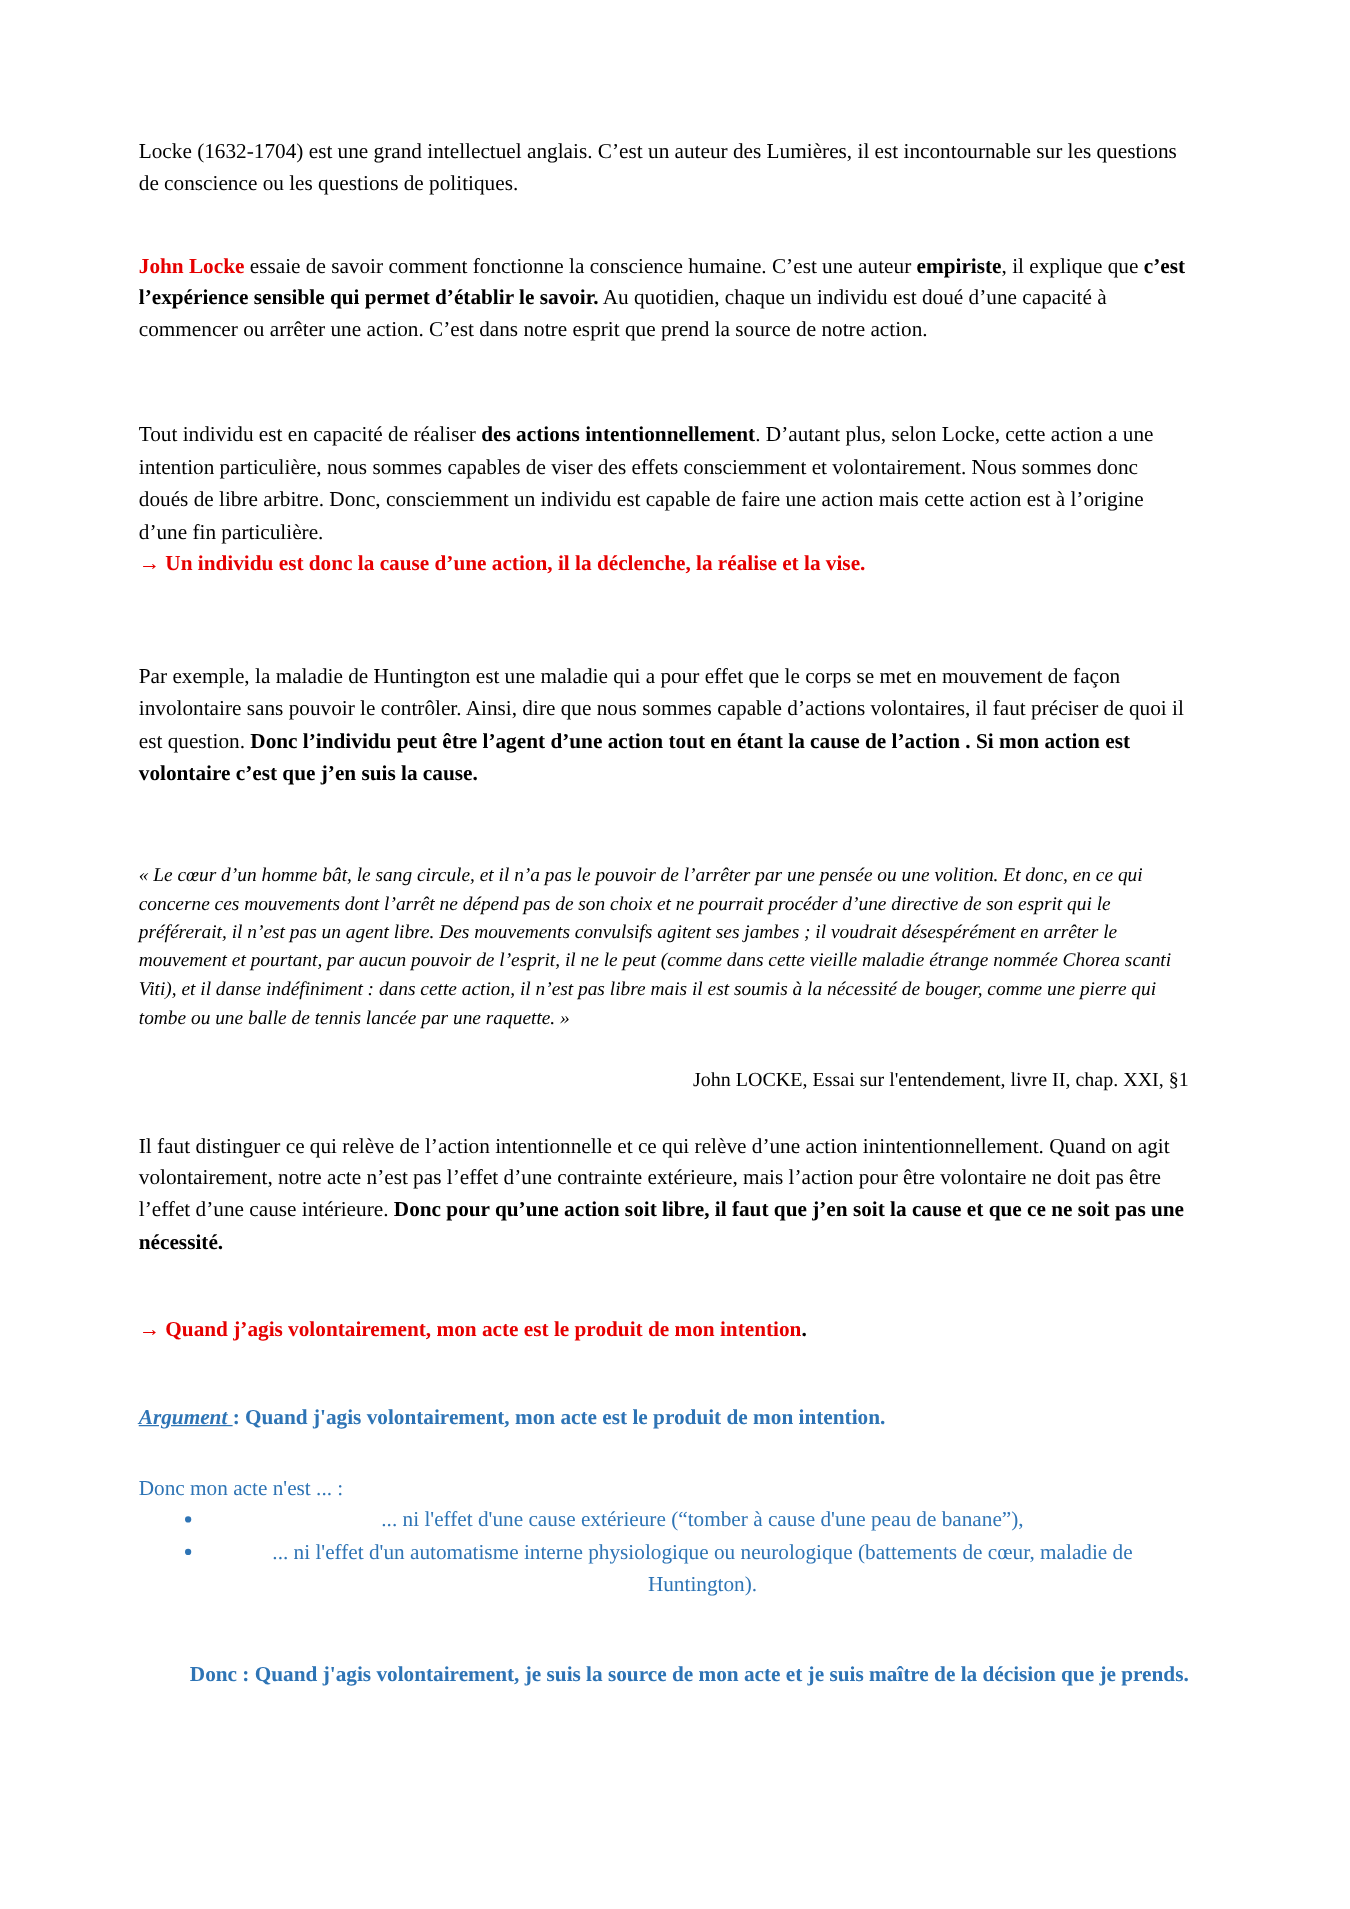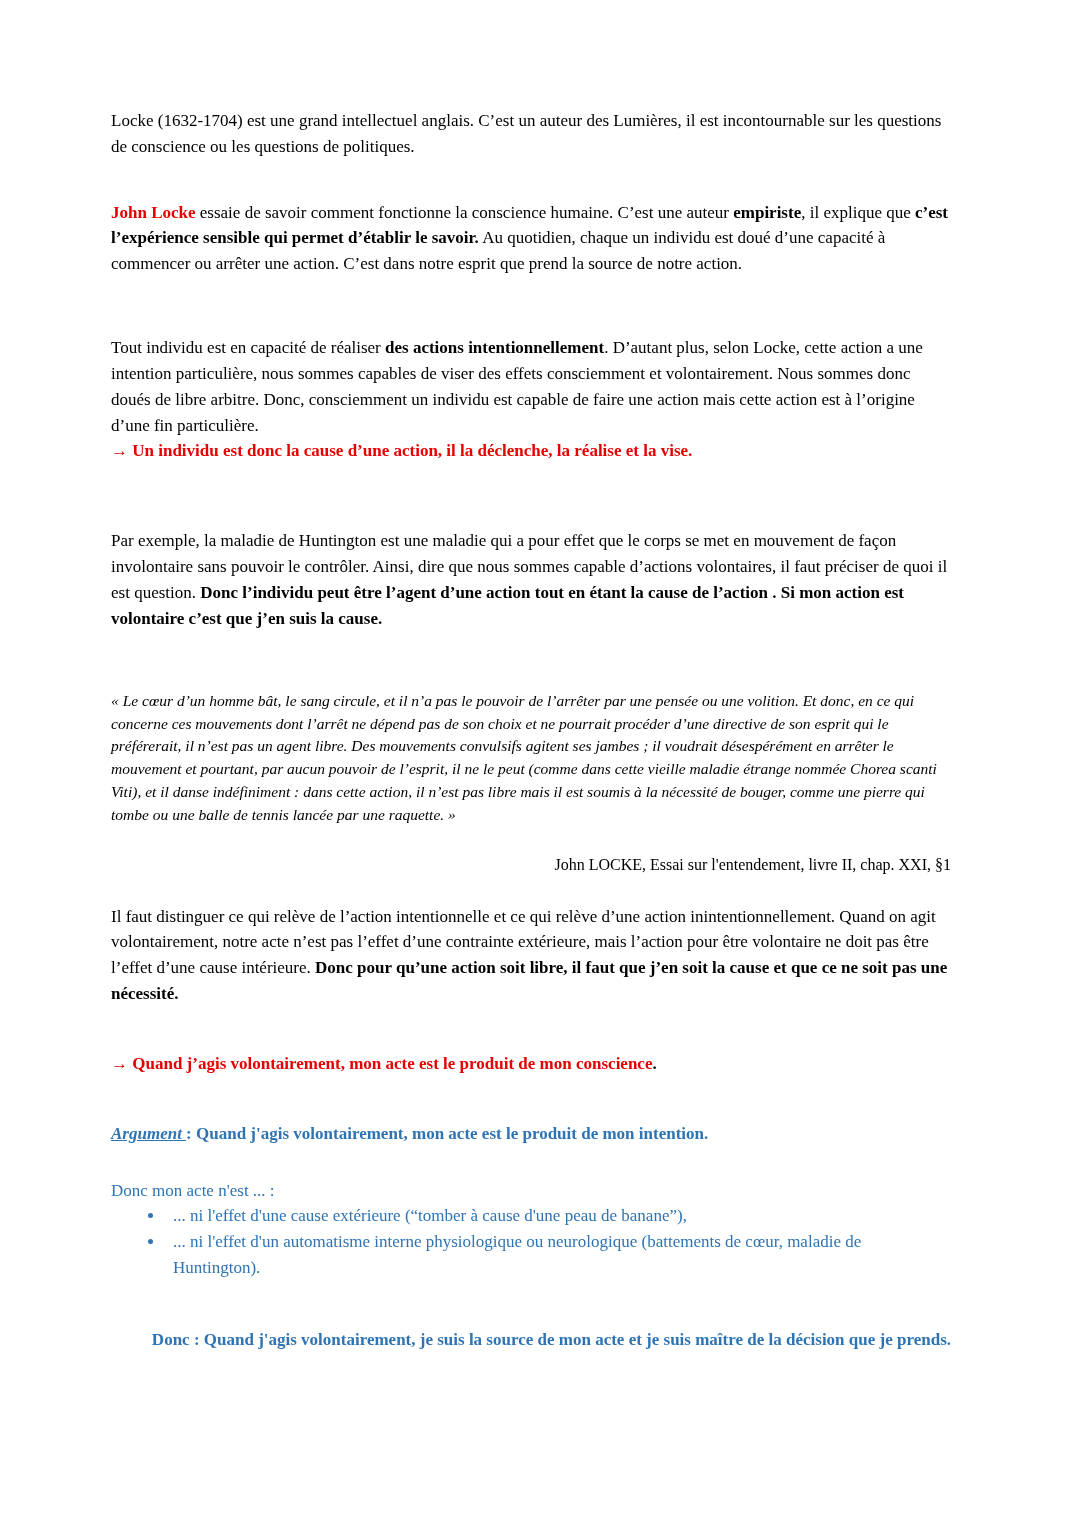--- a/index.html
+++ b/index.html
@@ -45,20 +45,21 @@
     text-align: right;
     font-size: 16px;
     margin-bottom: 36px;
   }
   .centered { text-align: right; }
 
   ul.blue-list {
     margin: 0 0 46px 0;
     padding-left: 54px;
     color: var(--blue);
+    text-align: center;
   }
   ul.blue-list li {
     padding-left: 8px;
     margin: 0;
   }
 </style>
 </head>
 <body>
 
 <div class="page">
@@ -73,21 +74,21 @@
 
 
   <p class="para gap-lg"><span class="run">Par exemple, la maladie de Huntington est une maladie qui a pour effet que le corps se met en mouvement de façon involontaire sans pouvoir le contrôler. Ainsi, dire que nous sommes capable d’actions volontaires, il faut préciser de quoi il est question. </span><span class="run b">Donc l’individu peut être l’agent d’une action tout en étant la cause de l’action . Si mon action est volontaire c’est que j’en suis la cause.</span></p>
 
   <p class="para quote"><span class="run">« Le cœur d’un homme bât, le sang circule, et il n’a pas le pouvoir de l’arrêter par une pensée ou une volition. Et donc, en ce qui concerne ces mouvements dont l’arrêt ne dépend pas de son choix et ne pourrait procéder d’une directive de son esprit qui le préférerait, il n’est pas un agent libre. Des mouvements convulsifs agitent ses jambes ; il voudrait désespérément en arrêter le mouvement et pourtant, par aucun pouvoir de l’esprit, il ne le peut (comme dans cette vieille maladie étrange nommée Chorea scanti Viti), et il danse indéfiniment : dans cette action, il n’est pas libre mais il est soumis à la nécessité de bouger, comme une pierre qui tombe ou une balle de tennis lancée par une raquette. »</span></p>
 
   <p class="para attribution"><span class="run">John LOCKE, Essai sur l'entendement, livre II, chap. XXI, §1</span></p>
 
   <p class="para gap-md"><span class="run">Il faut distinguer ce qui relève de l’action intentionnelle et ce qui relève d’une action inintentionnellement. Quand on agit volontairement, notre acte n’est pas l’effet d’une contrainte extérieure, mais l’action pour être volontaire ne doit pas être l’effet d’une cause intérieure. </span><span class="run b">Donc pour qu’une action soit libre, il faut que j’en soit la cause et que ce ne soit pas une nécessité.</span></p>
 
-  <p class="para gap-md ind"><span class="run b red">→ Quand j’agis volontairement, mon acte est le produit de mon conscience</span><span class="run b">.</span></p>
+  <p class="para gap-md ind"><span class="run b red">→ Quand j’agis volontairement, mon acte est le produit de mon intention</span><span class="run b">.</span></p>
 
   <p class="para gap-sm ind"><span class="run b i u blue">Argument </span><span class="run b blue">: Quand j'agis volontairement, mon acte est le produit de mon intention.</span></p>
 
   <p class="para tight ind blue"><span class="run">Donc mon acte n'est ... :</span></p>
 
   <ul class="blue-list">
     <li><span class="run">... ni l'effet d'une cause extérieure (“tomber à cause d'une peau de banane”),</span></li>
     <li><span class="run">... ni l'effet d'un automatisme interne physiologique ou neurologique (battements de cœur, maladie de Huntington).</span></li>
   </ul>
 

